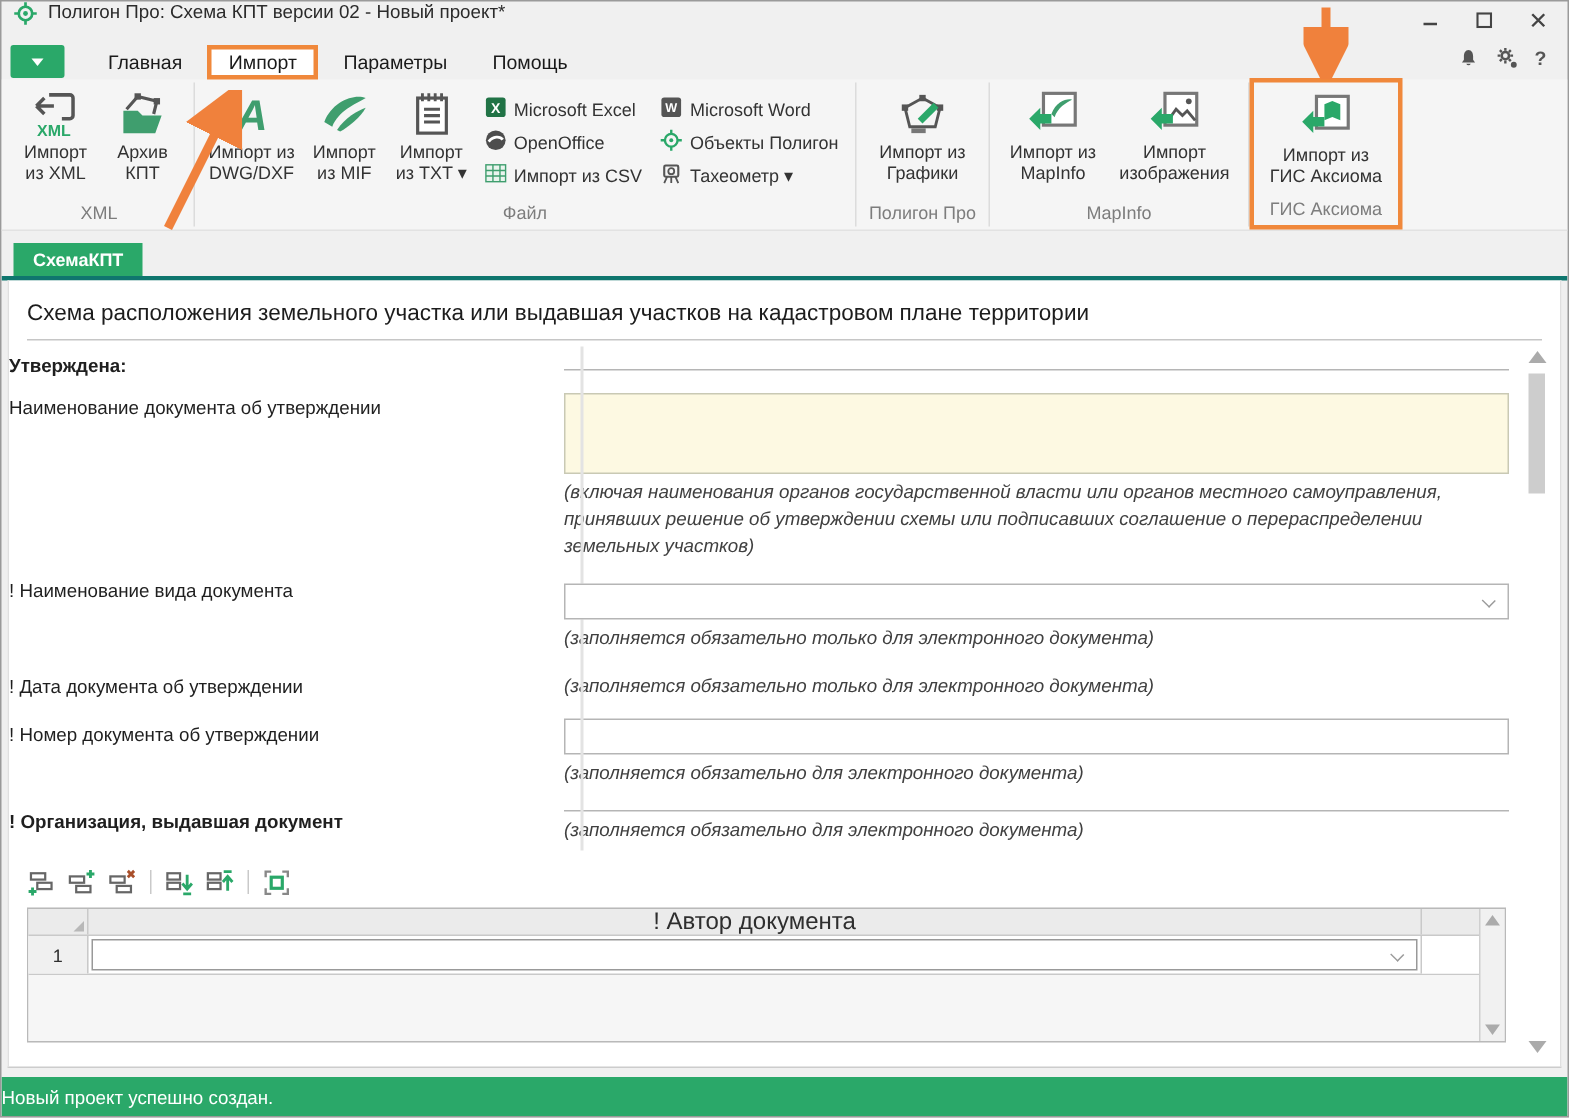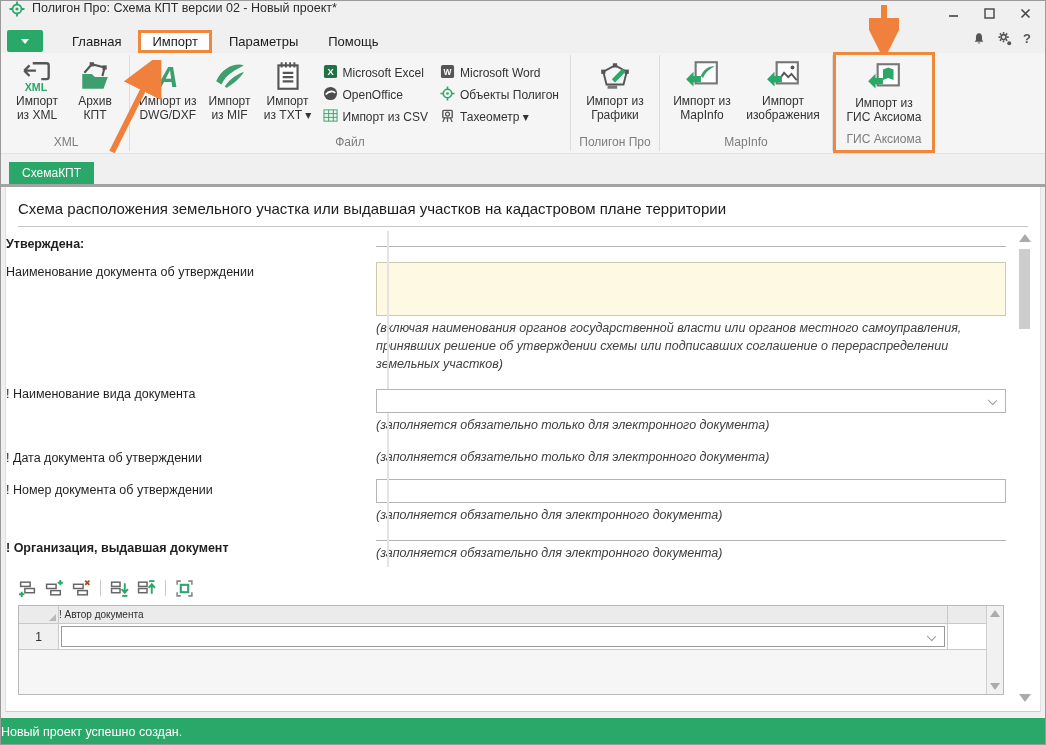--- a/index.html
+++ b/index.html
@@ -36,21 +36,21 @@
     font-size: 12px; color: #333; text-align: center; line-height: 1.18; cursor: default; }
   .rb-big .bicon { height: 37px; display: flex; align-items: center; justify-content: center; }
   .small-grid { display: grid; grid-auto-flow: column; grid-template-rows: repeat(3, 20px); column-gap: 12px;
     row-gap: 2px; margin: 7px 6px 0; align-items: center; }
   .rb-small { display: flex; align-items: center; gap: 5px; font-size: 12px; color: #333; white-space: nowrap; }
   .grp-axioma { border: 3px solid #f0883b; position: relative; margin-top: -1px; padding-top: 3px; }
   .arrow-down-wrap { position: absolute; top: -52px; left: 50%; transform: translateX(-50%); width: 30px; height: 50px;
     pointer-events: none; }
   
   .doctabs { height: 33px; background: #f0f0f0; display: flex; align-items: flex-end; padding-left: 8px;
-    border-bottom: 3px solid #a3a3a3; }
+    border-bottom: 3px solid #0f766e; font-weight: bold; }
   .doctab { height: 22px; background: #2aa869; color: #fff; font-size: 12px; display: flex; align-items: center;
     padding: 0 13px; }
   
   .main { background: #fff; height: 525px; position: relative; margin: 0 4px;
     border-left: 1px solid #e0e0e0; border-right: 1px solid #e0e0e0; border-bottom: 1px solid #cccccc; }
   .page-heading { margin: 0 12px; padding: 13px 0 9px; font-size: 15px; color: #1c1c1c;
     border-bottom: 1px solid #c6c6c6; }
   .form { position: relative; padding-top: 4px; }
   .form-divider { position: absolute; left: 381px; top: 4px; height: 336px; width: 2px; background: #e3e3e3; }
   .frow { display: flex; }
@@ -79,21 +79,21 @@
   .tsection { margin: 14px 12px 0; }
   .ttoolbar { display: flex; align-items: center; gap: 8px; height: 24px; margin-bottom: 5px; }
   .ticon { width: 19px; height: 19px; display: flex; align-items: center; justify-content: center; cursor: default; }
   .tsep { width: 1px; height: 16px; background: #c9c9c9; margin: 0 1px; }
   .tablewrap { display: flex; border: 1px solid #b9b9b9; height: 90px; margin-right: 24px; background: #f6f6f6; }
   .tmain { flex: 1; display: flex; flex-direction: column; min-width: 0; }
   .thead { display: flex; height: 18px; background: #ebebeb; border-bottom: 1px solid #c9c9c9; }
   .corner { width: 40px; border-right: 1px solid #c9c9c9; position: relative; }
   .corner-tri { position: absolute; right: 2px; bottom: 2px; width: 0; height: 0;
     border-left: 7px solid transparent; border-bottom: 7px solid #b8b8b8; }
-  .thcell { flex: 1; font-size: 10px; color: #2e2e2e; line-height: 17px;
+  .thcell { flex: 1; text-align: center; font-size: 16px; color: #2e2e2e; line-height: 17px;
     border-right: 1px solid #c9c9c9; }
   .thextra { width: 38px; }
   .trow { display: flex; height: 26px; background: #fff; border-bottom: 1px solid #c9c9c9; }
   .rownum { width: 40px; background: #f0f0f0; border-right: 1px solid #c9c9c9; font-size: 12px; color: #2e2e2e;
     display: flex; align-items: center; justify-content: center; }
   .tcell { flex: 1; padding: 2px; border-right: 1px solid #c9c9c9; min-width: 0; }
   .cell-combo { height: 100%; border: 1px solid #999; background: #fff; position: relative; }
   .tcextra { width: 38px; background: #fff; }
   .tfill { flex: 1; background: #f6f6f6; }
   .tscrollcol { width: 17px; background: #f1f1f1; border-left: 1px solid #cfcfcf; position: relative; }

